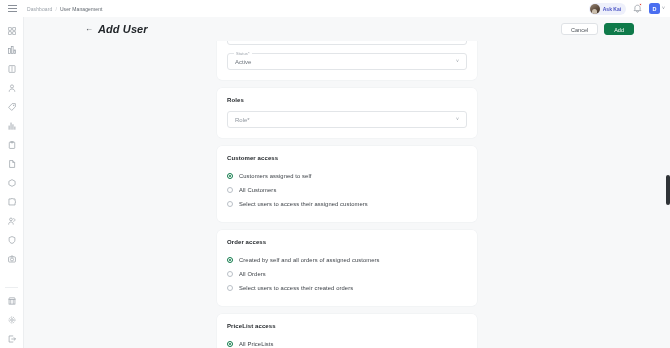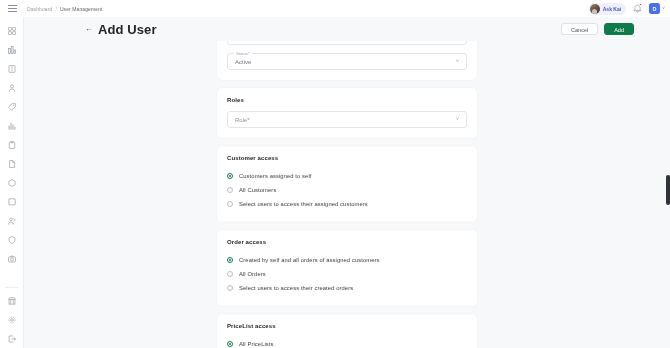--- a/index.html
+++ b/index.html
@@ -100,21 +100,21 @@
   }
 
   .page-header {
     position: absolute; top: 0; left: 0; width: 646px; height: 24px;
     background: #f7f8f9;
     display: flex; align-items: center;
     z-index: 4;
   }
   .back-title { display: flex; align-items: center; gap: 5px; margin-left: 61px; cursor: pointer; }
   .back-arrow { color: #3c4147; font-size: 8px; line-height: 1; }
-  .page-title { font-size: 13px; font-weight: bold; color: #23272b; letter-spacing: 0.1px; }
+  .page-title { font-size: 11px; font-weight: bold; color: #23272b; letter-spacing: 0.1px; font-style: italic; }
 
   .header-actions { margin-left: auto; display: flex; align-items: center; gap: 6px; padding-right: 36px; }
   .btn {
     font-size: 5.5px; border-radius: 3px; cursor: pointer;
     padding: 0 9px; height: 12px; line-height: 12px;
     font-family: "Liberation Sans", sans-serif;
   }
   .btn-cancel { background: #ffffff; border: 1px solid #dfe2e6; color: #4b5158; }
   .btn-add { background: #0f7a4a; border: 1px solid #0f7a4a; color: #ffffff; }
 

